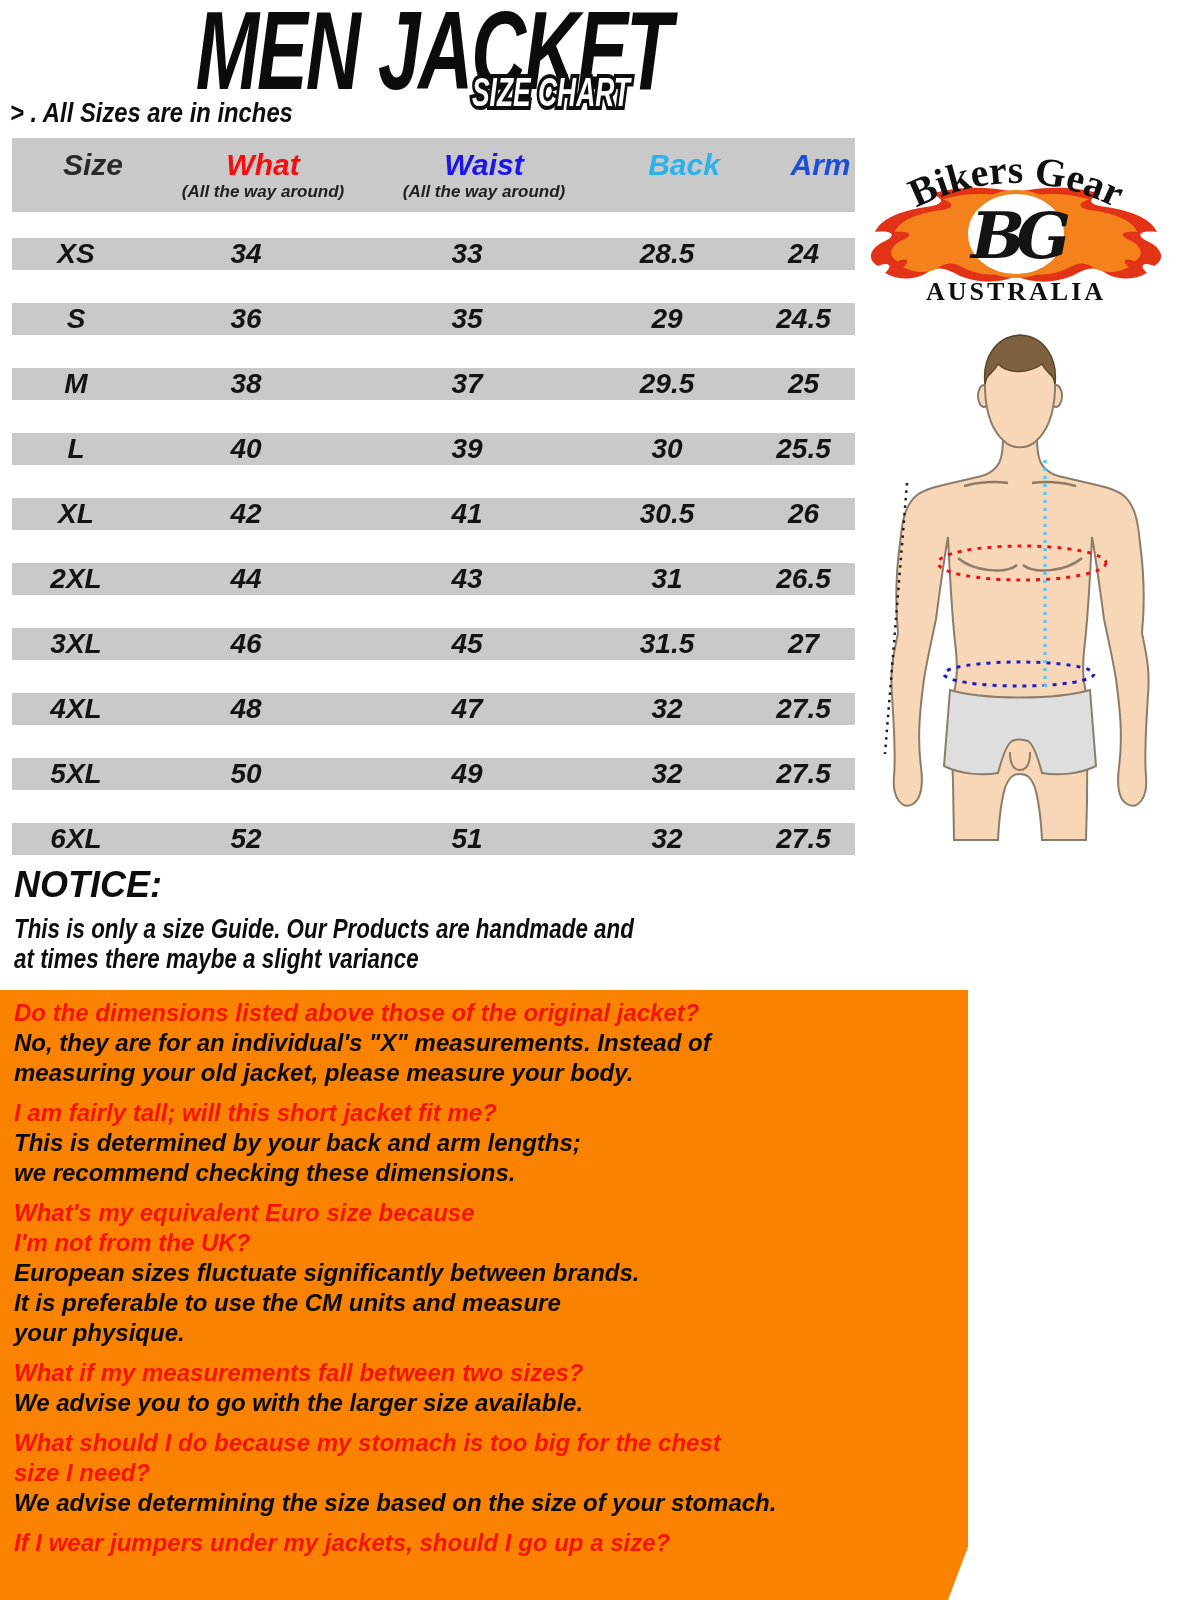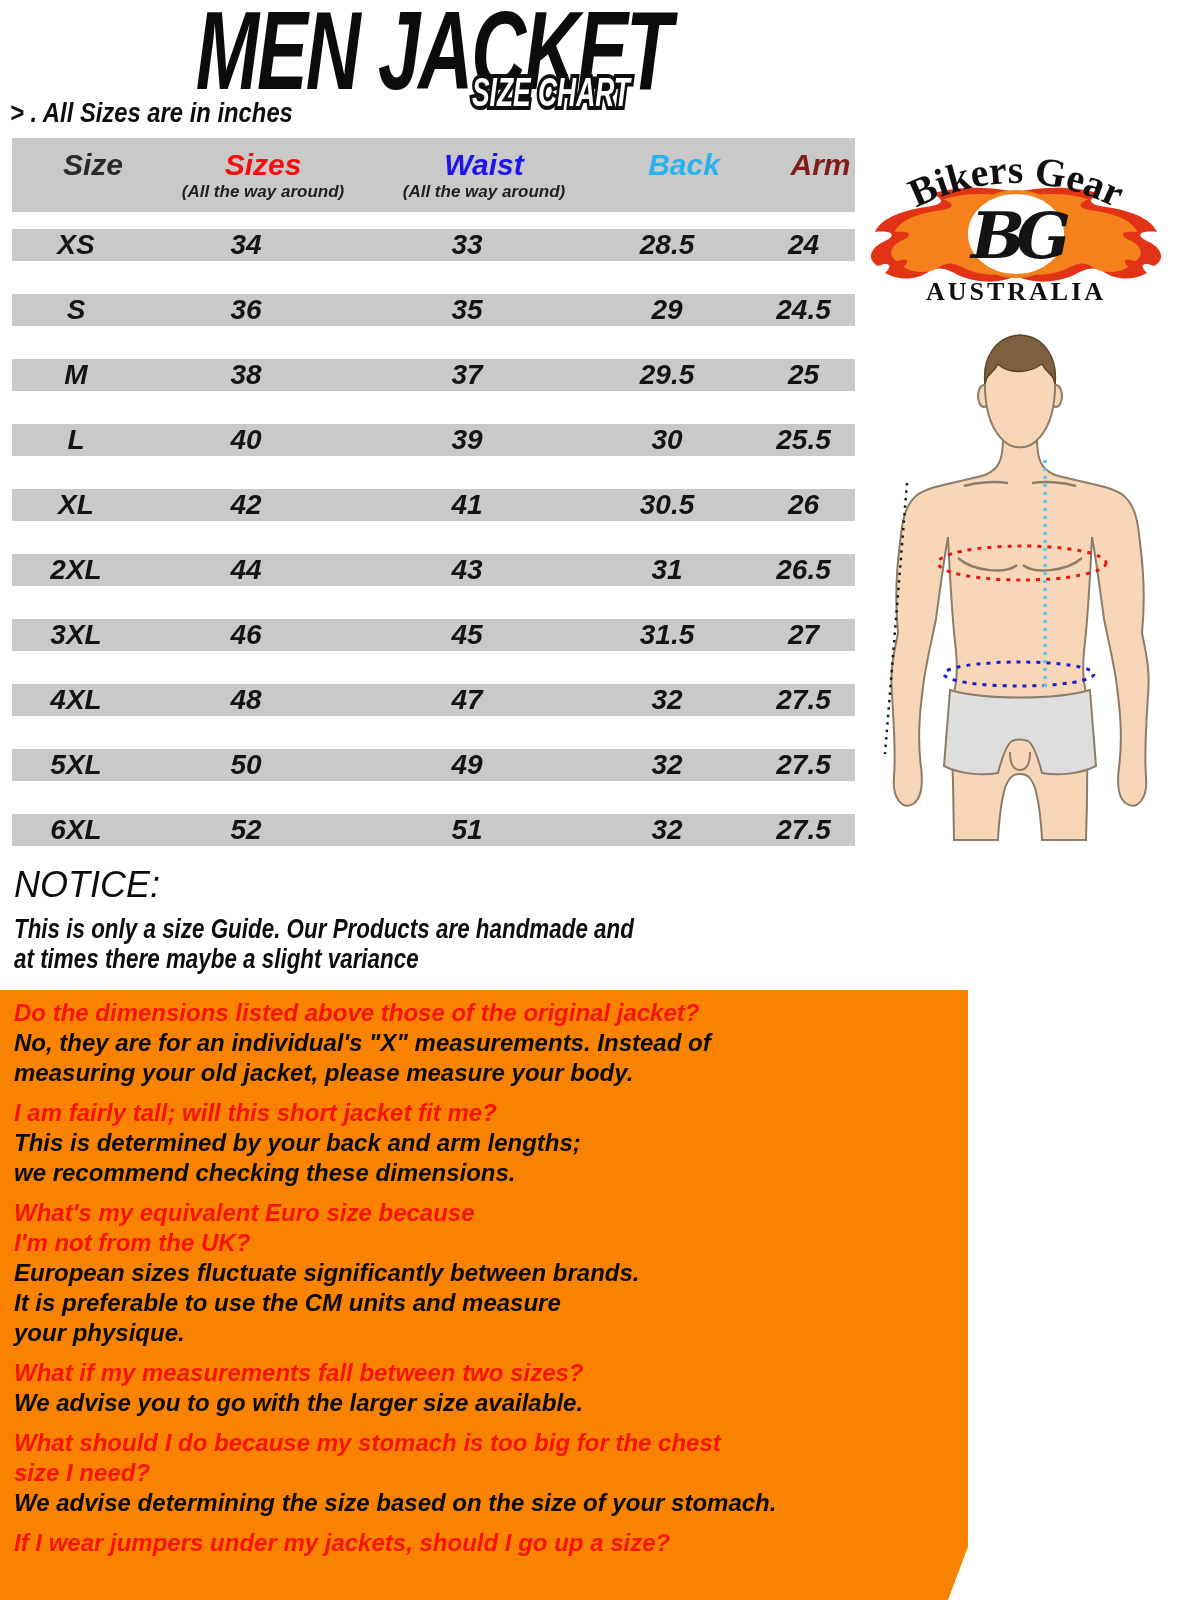--- a/index.html
+++ b/index.html
@@ -32,33 +32,33 @@
   }
   
   .table{position:absolute;left:12px;top:138px;width:843px;}
   .thead{
     background:var(--row-gray);height:74px;display:grid;
     grid-template-columns:128px 212px 230px 170px 103px;
   }
   .hcell{text-align:center;padding-left:34px;}
   .hmain{font-style:italic;font-weight:800;font-size:30px;padding-top:10px;line-height:34px;}
   .hsub{font-style:italic;font-weight:700;font-size:17px;color:#1f1f1f;line-height:20px;}
-  .rows{margin-top:17px;}
+  .rows{margin-top:26px;}
   .trow{
     background:var(--row-gray);height:32px;display:grid;
     grid-template-columns:128px 212px 230px 170px 103px;
   }
   .trow + .trow{margin-top:33px;}
   .tcell{
     text-align:center;line-height:32px;
     font-style:italic;font-weight:800;font-size:28px;color:#141414;
   }
   
   .notice{position:absolute;left:14px;top:864px;width:820px;}
-  .notice-h{font-style:italic;font-weight:400;font-size:36px;color:#0d0d0d;}
+  .notice-h{font-style:italic;font-weight:700;font-size:36px;color:#0d0d0d;}
   .notice-b{
     margin-top:8px;font-style:italic;font-weight:800;font-size:28px;line-height:30px;
     color:#0d0d0d;white-space:pre-line;transform:scaleX(0.8);transform-origin:left top;
   }
   
   .faq{
     position:absolute;left:0;top:990px;width:968px;height:610px;
     background:var(--orange);
     clip-path:polygon(0 0,1177px 0,948px 610px,0 610px);
     padding:8px 0 0 14px;box-sizing:border-box;
@@ -84,33 +84,33 @@
   <span class="subtitle">SIZE CHART</span>
   <div class="units">&gt; . All Sizes are in inches</div>
 
   <div class="table">
     <div class="thead">
         <div class="hcell">
           <div class="hmain" style="color: rgb(42, 42, 42);">Size</div>
           <div class="hsub"></div>
         </div>
         <div class="hcell">
-          <div class="hmain" style="color: rgb(247, 13, 13);">Sizes</div>
+          <div class="hmain" style="color: rgb(247, 13, 13);">What</div>
           <div class="hsub">(All the way around)</div>
         </div>
         <div class="hcell">
           <div class="hmain" style="color: rgb(27, 21, 235);">Waist</div>
           <div class="hsub">(All the way around)</div>
         </div>
         <div class="hcell">
           <div class="hmain" style="color: rgb(41, 178, 236);">Back</div>
           <div class="hsub"></div>
         </div>
         <div class="hcell">
-          <div class="hmain" style="color: #7f1d1d;">Arm</div>
+          <div class="hmain" style="color: #1d4ed8;">Arm</div>
           <div class="hsub"></div>
         </div>
       </div>
     <div class="rows">
         <div class="trow">
           <div class="tcell">XS</div>
           <div class="tcell">34</div>
           <div class="tcell">33</div>
           <div class="tcell">28.5</div>
           <div class="tcell">24</div>

